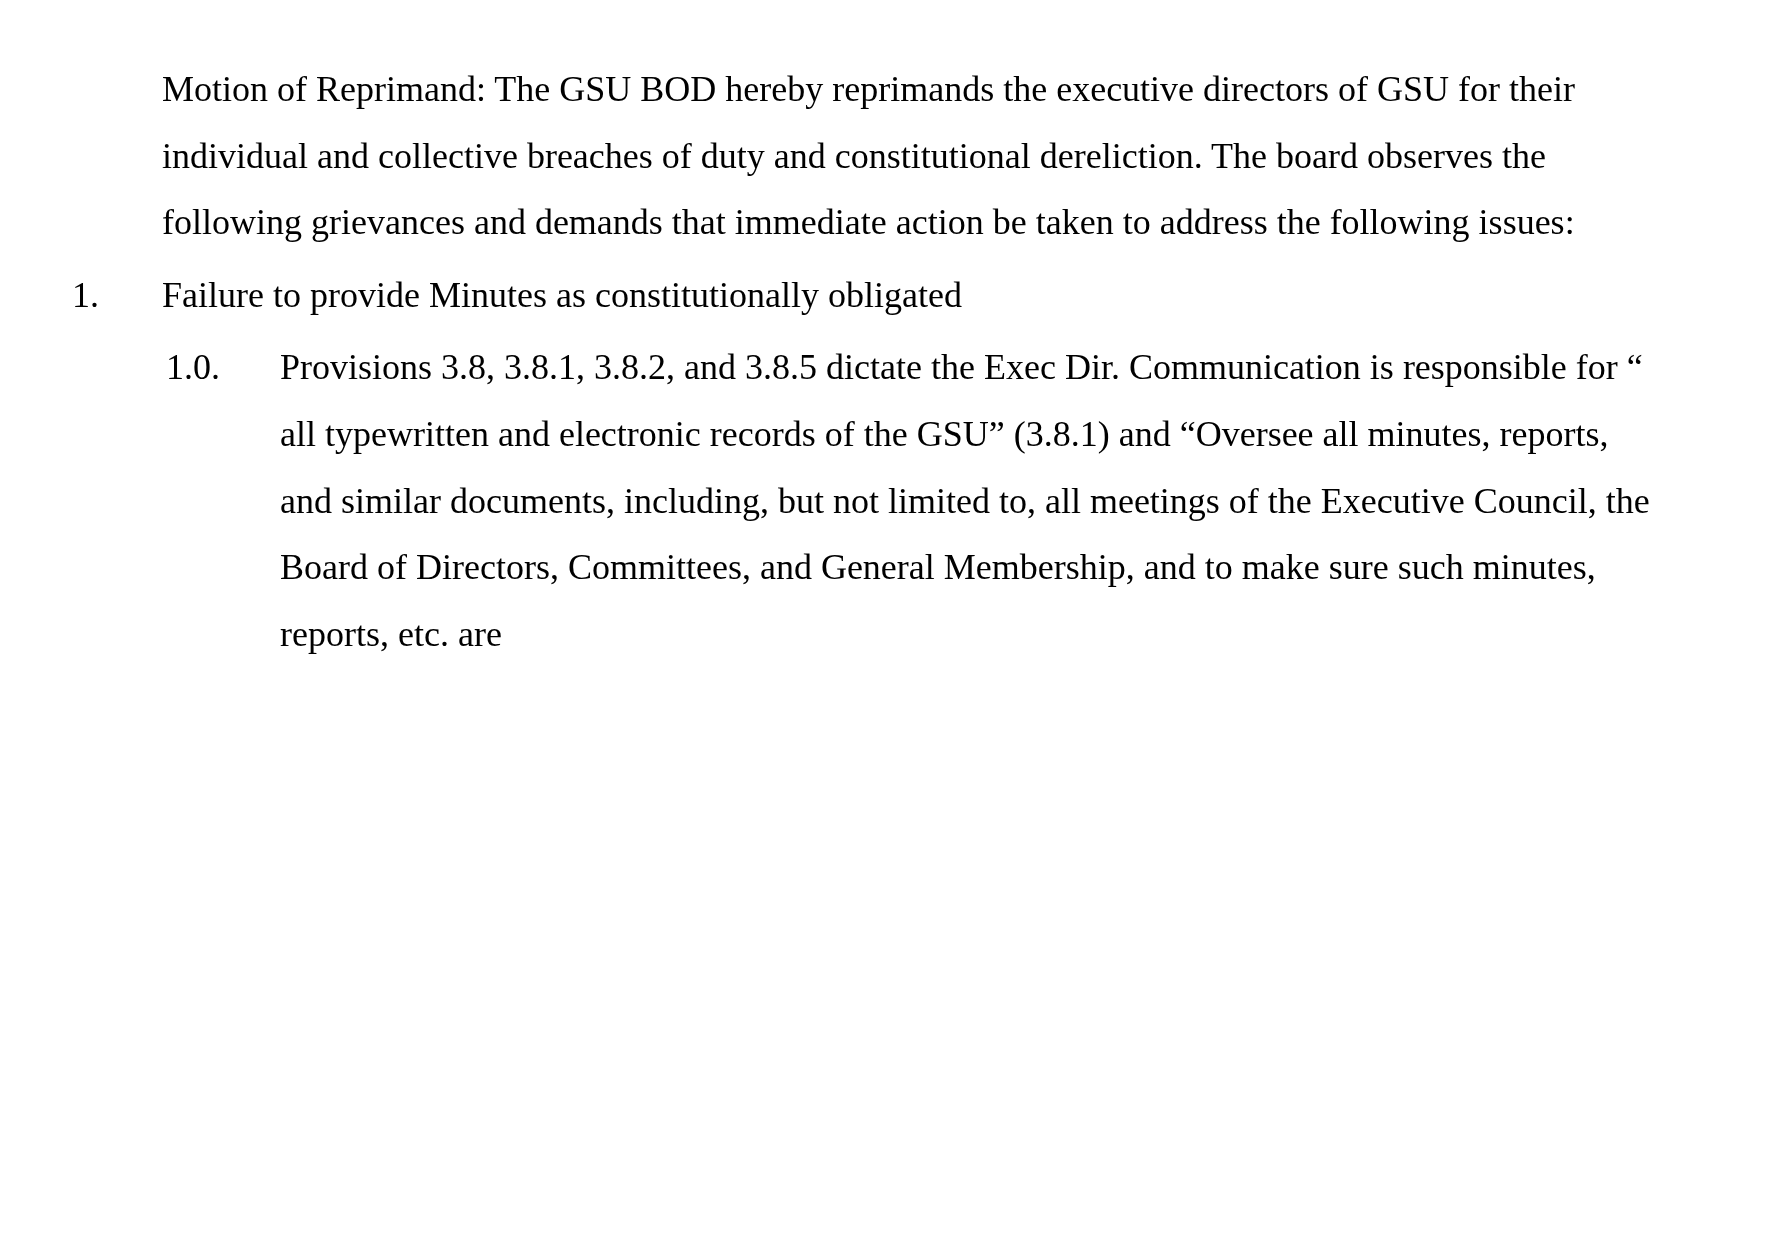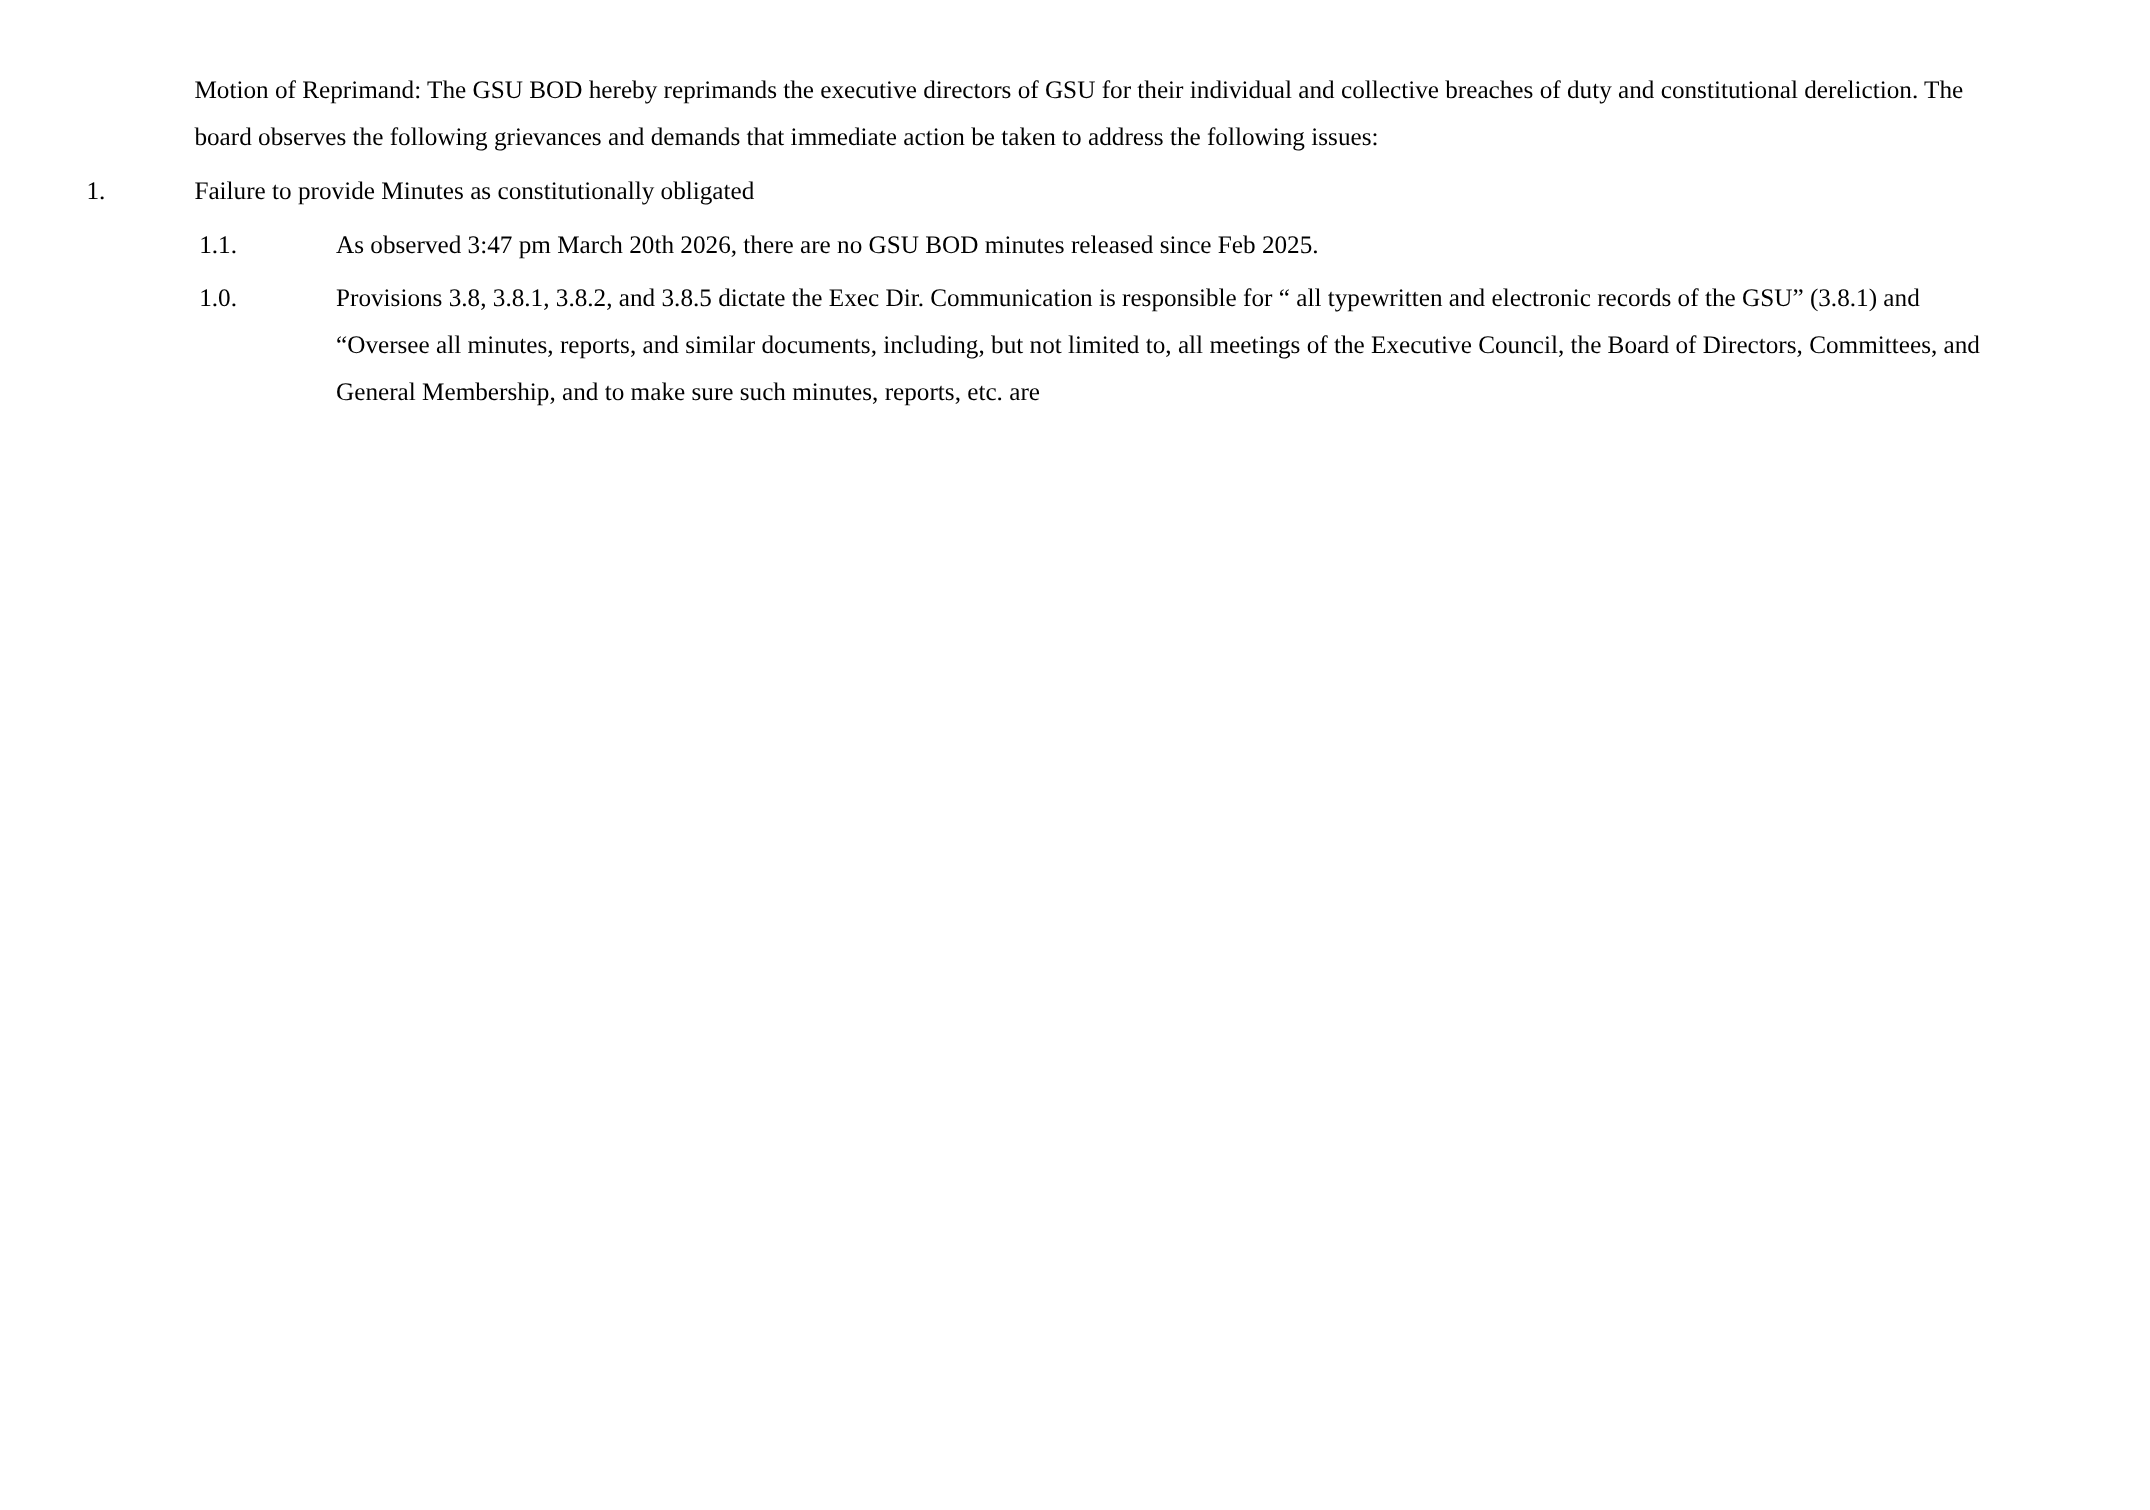--- a/index.html
+++ b/index.html
@@ -16,21 +16,21 @@
   }
   .page {
     position: relative;
     width: 1792px;
     height: 1258px;
     background: #ffffff;
     box-sizing: border-box;
     padding: 56px 72px 0 72px;
   }
   .doc-body {
-    font-size: 21px;
+    font-size: 36px;
     line-height: 1.85;
   }
   p.intro {
     margin: 0;
     padding: 0 0 0 90px;
     text-indent: 0;
     text-align: left;
     max-width: 1480px;
   }
   .list-level1 {
@@ -86,24 +86,20 @@
 
     <p class="intro">Motion of Reprimand: The GSU BOD hereby reprimands the executive directors of GSU for their individual and collective breaches of duty and constitutional dereliction. The board observes the following grievances and demands that immediate action be taken to address the following issues:</p>
 
     <ul class="list-level1">
       <li class="li1">
         <span class="marker1">1.</span>
         <span class="content1">Failure to provide Minutes as constitutionally obligated</span>
 
         <ul class="list-level2">
           <li class="li2">
-            <span class="marker2">1.1.</span>
-            <span class="content2">As observed 3:47 pm March 20th 2026, there are no GSU BOD minutes released since Feb 2025.</span>
-          </li>
-          <li class="li2">
             <span class="marker2">1.0.</span>
             <span class="content2"><span class="bold">Provisions 3.8, 3.8.1,  3.8.2, and 3.8.5</span><span> dictate the Exec  Dir. Communication is responsible for “ all typewritten and electronic records of the GSU” (3.8.1) and “Oversee all minutes, reports, and similar documents, including, but not limited to, all meetings of the Executive Council, the Board of Directors, Committees, and General Membership, and to make sure such minutes, reports, etc. are</span></span>
           </li>
         </ul>
       </li>
     </ul>
 
   </div>
 </div>
 

